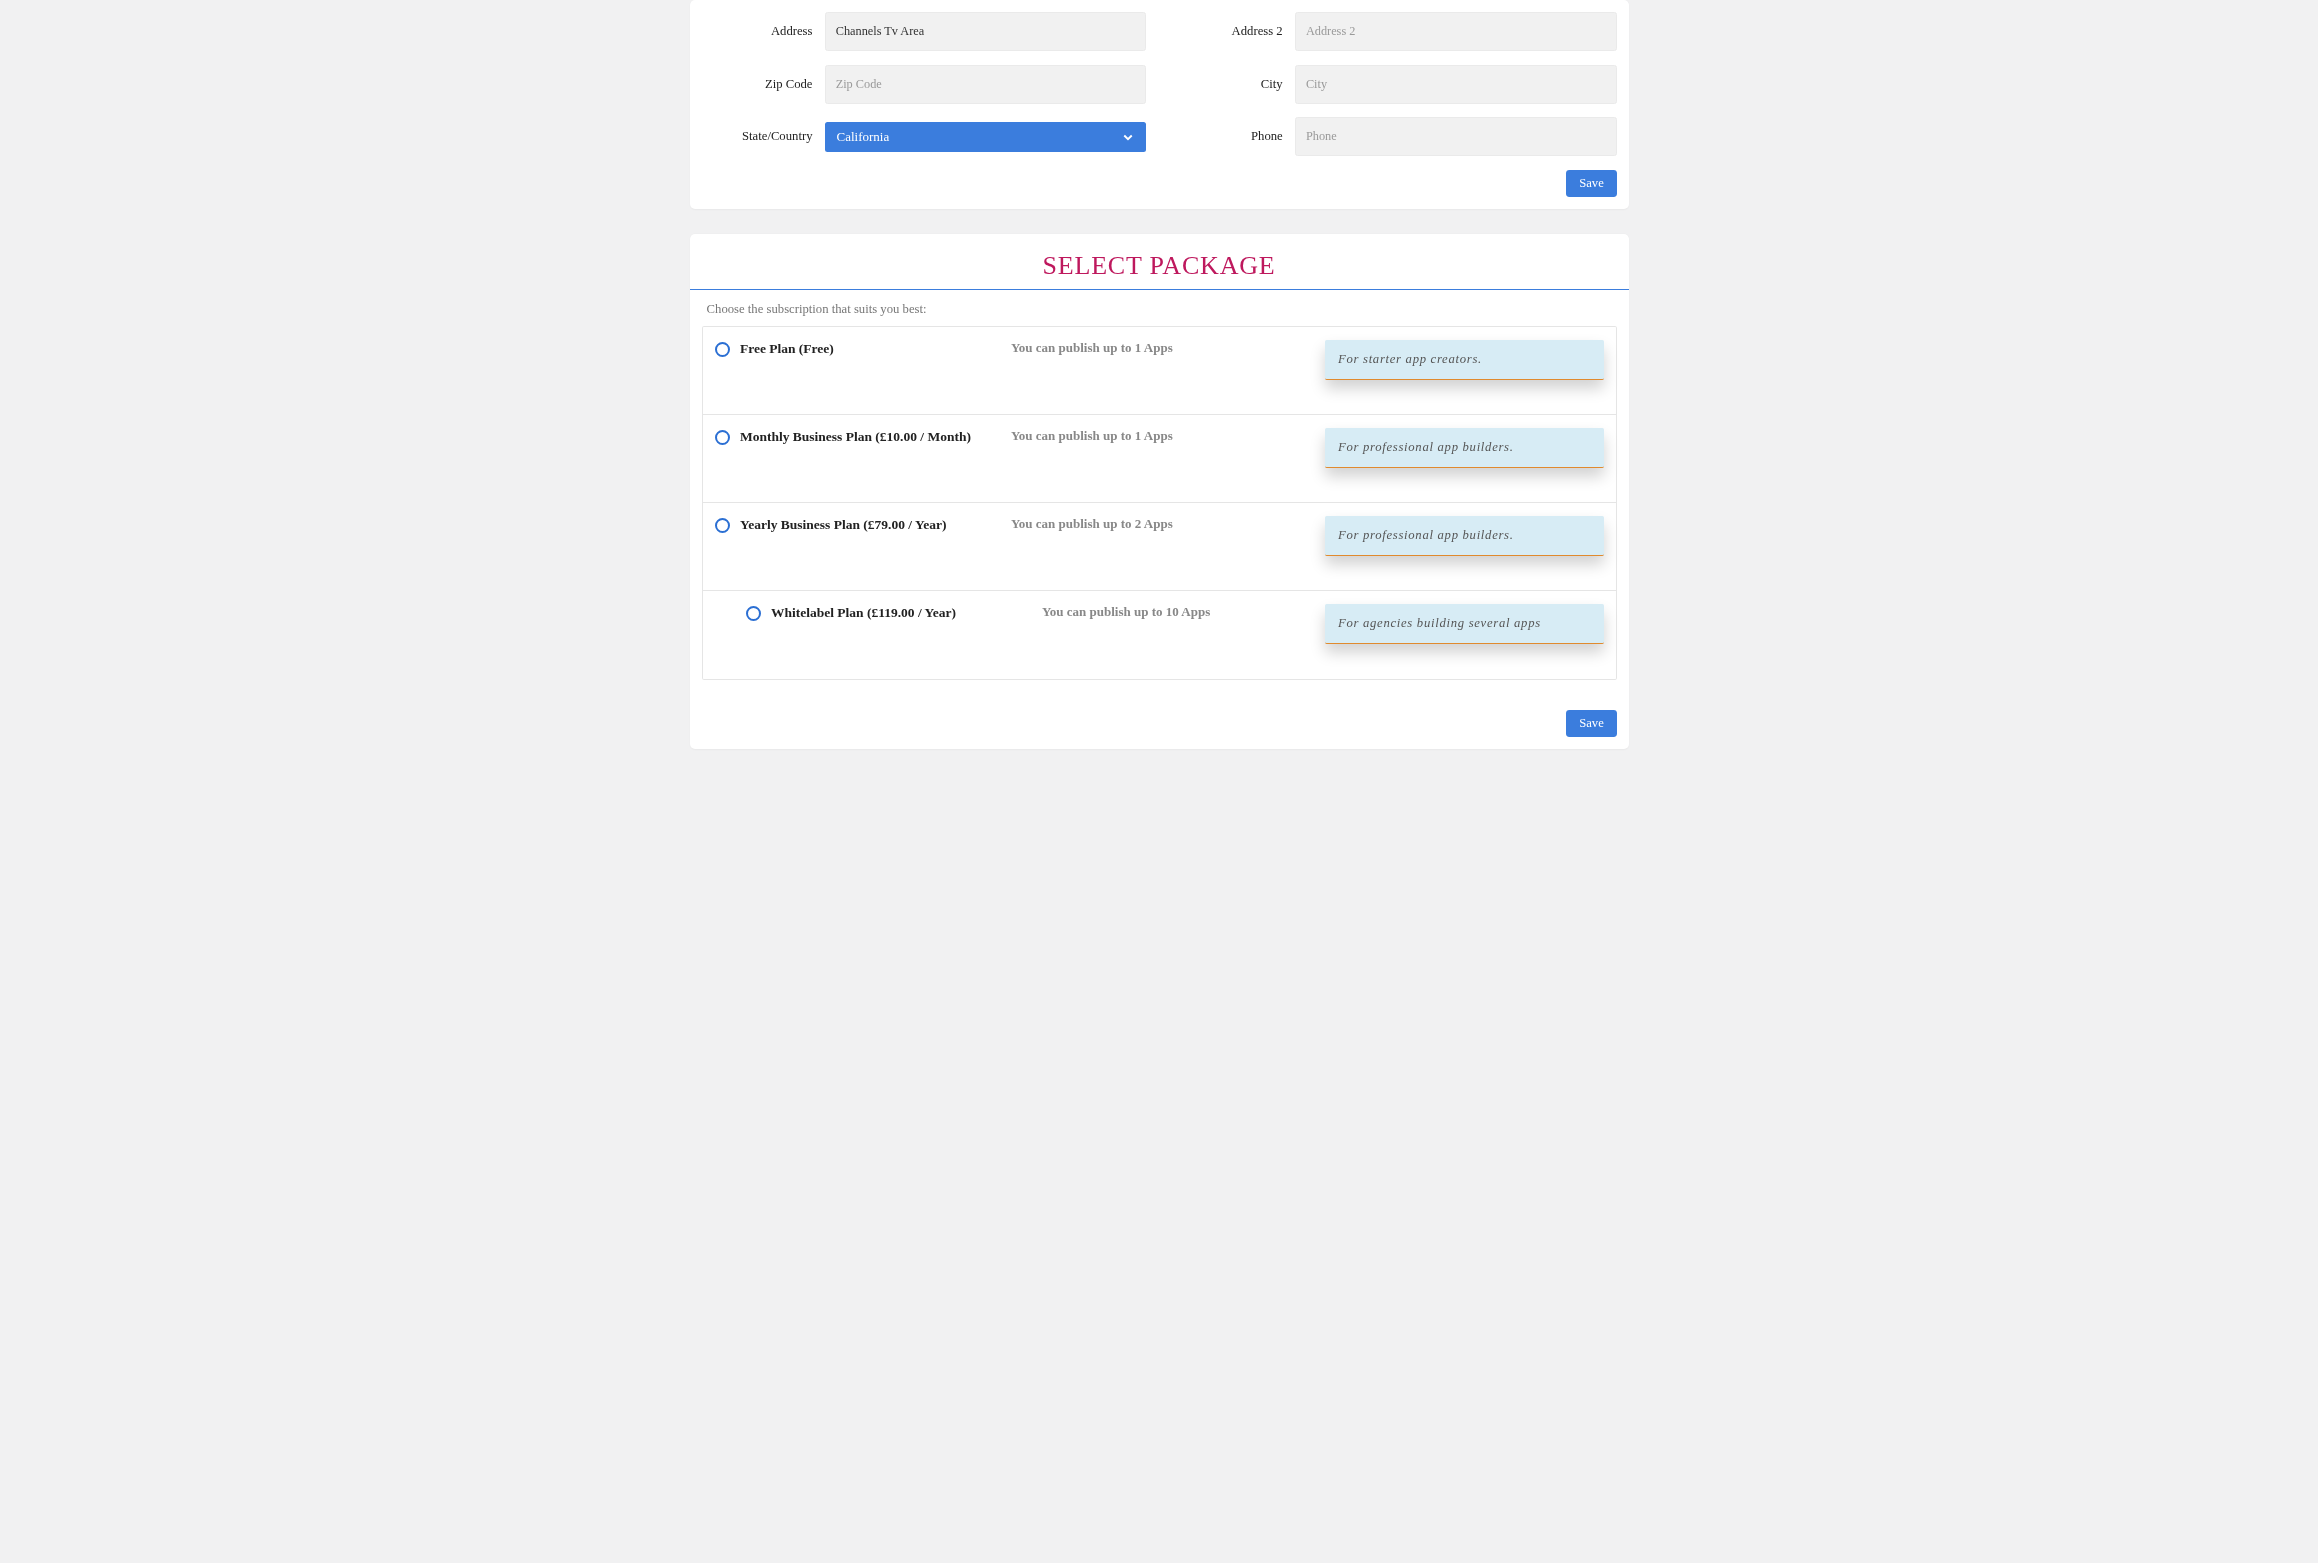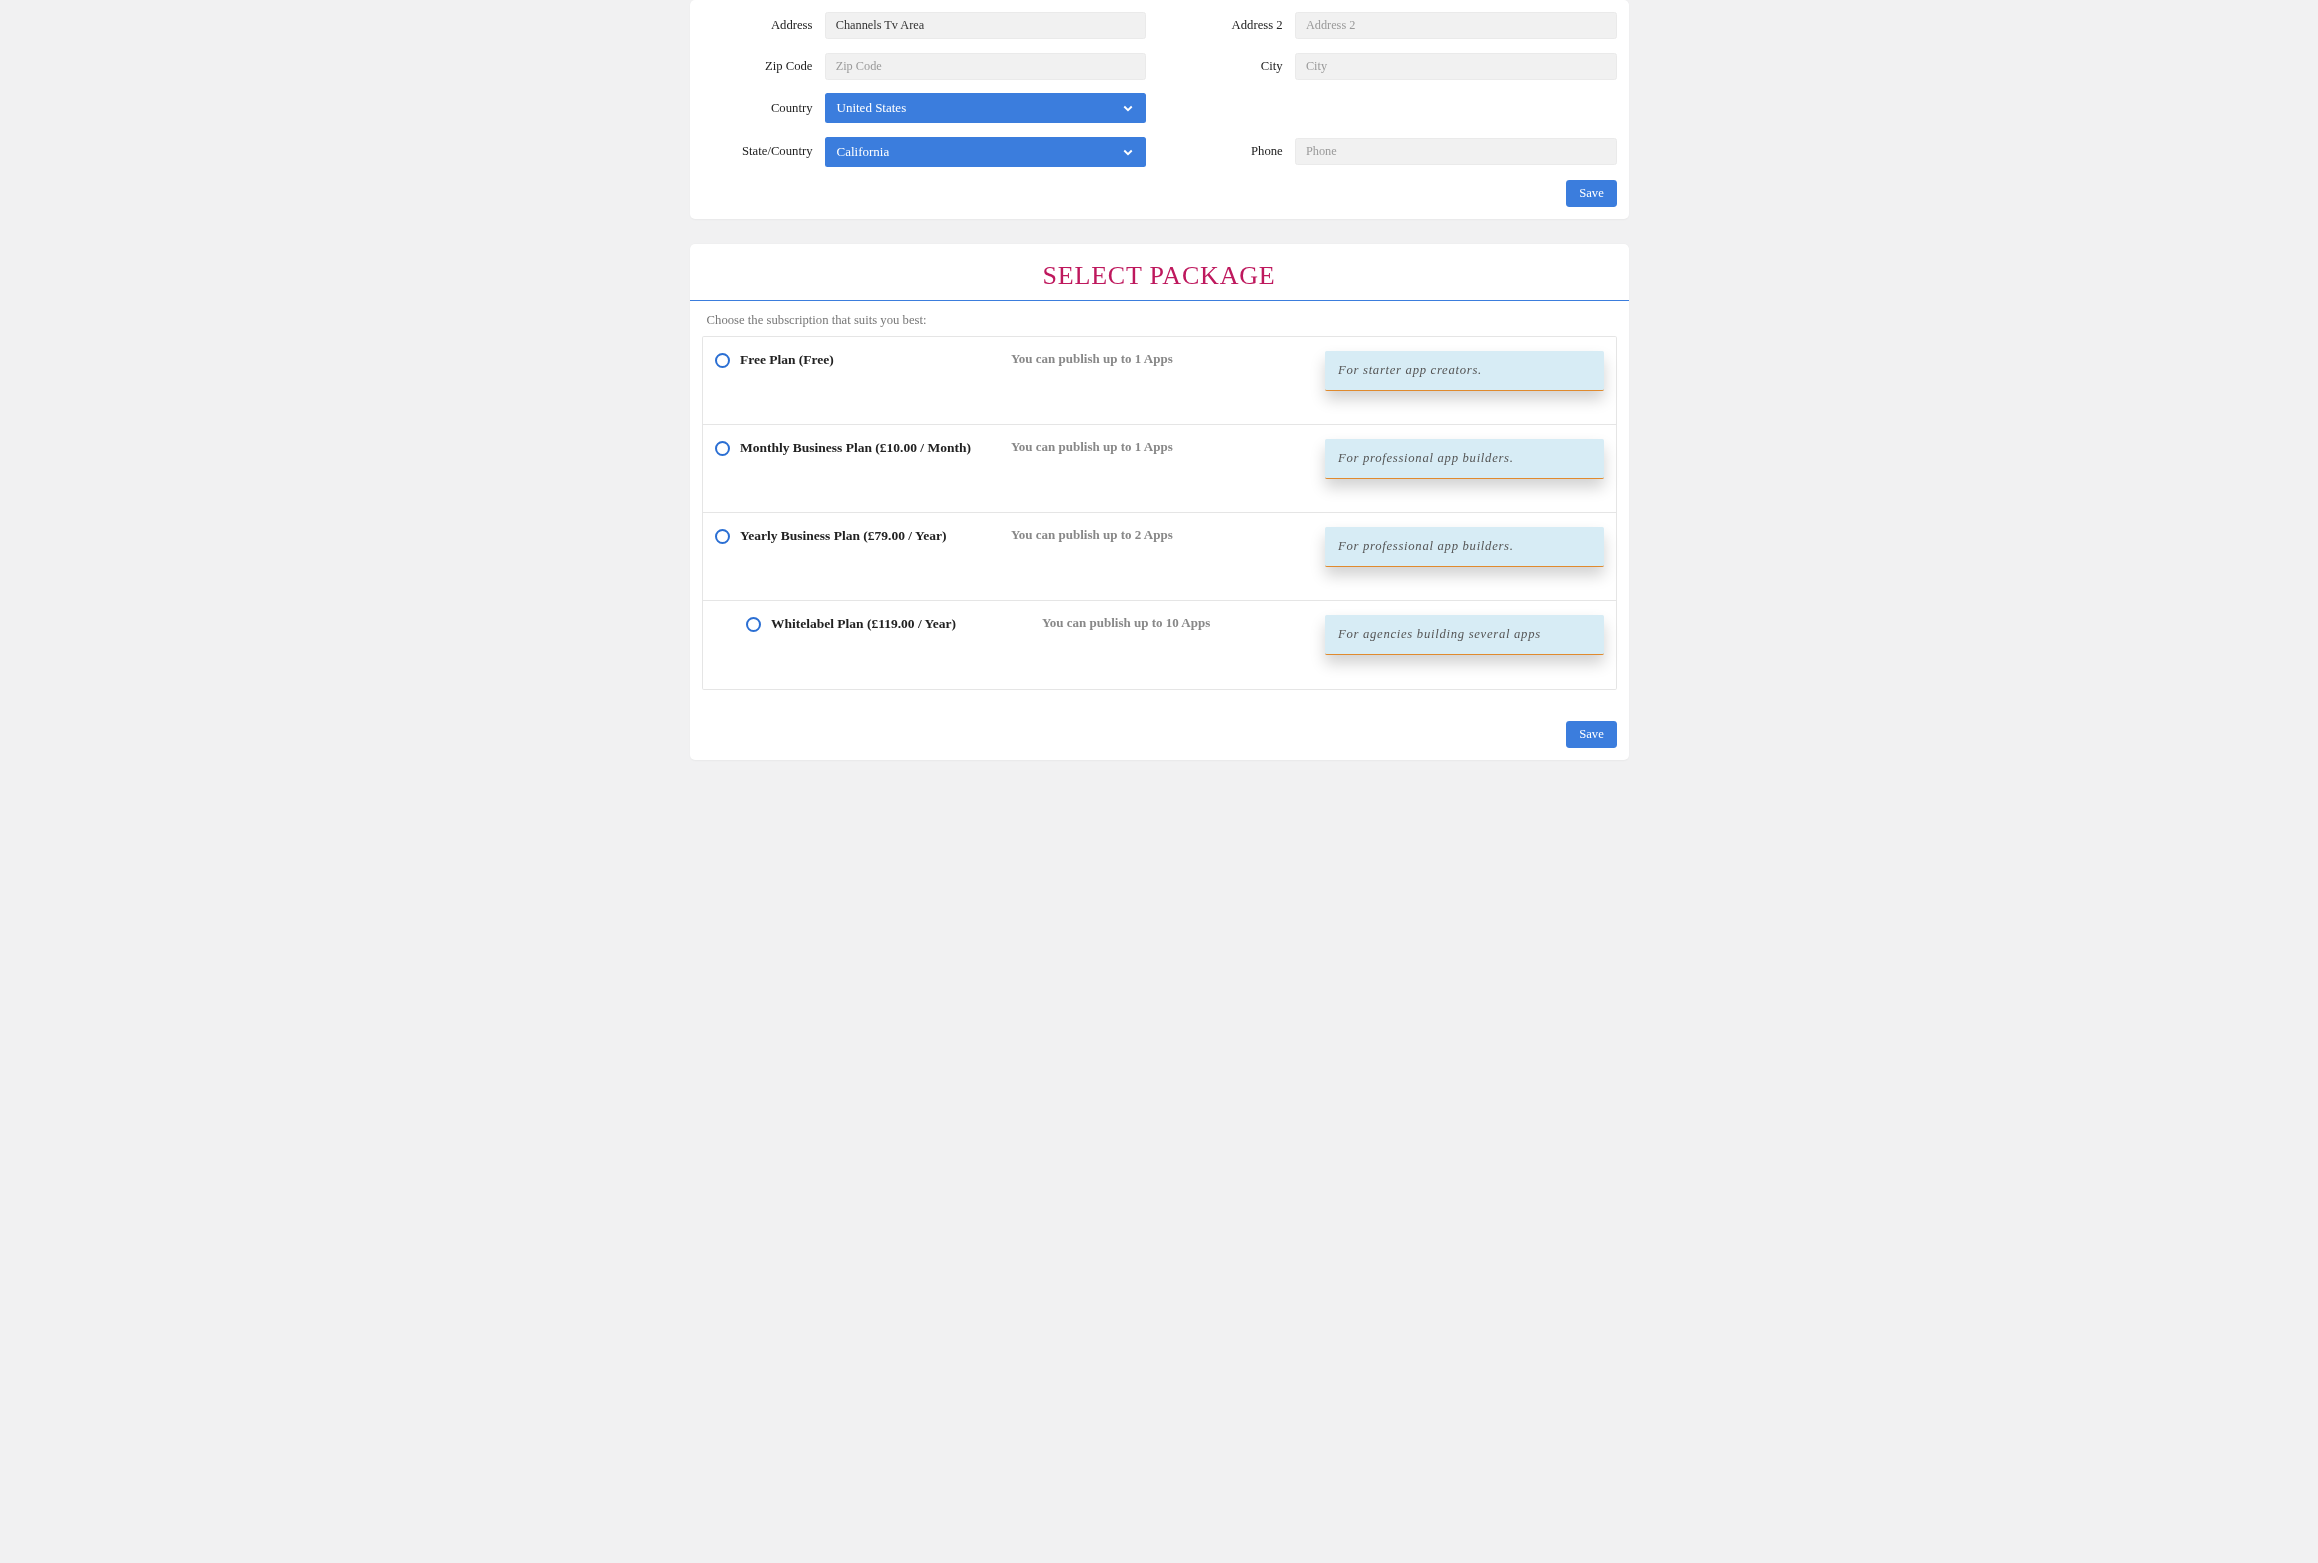--- a/index.html
+++ b/index.html
@@ -33,21 +33,21 @@
   }
   .form-label {
     width: 123px;
     text-align: right;
     padding-right: 12px;
     color: #222;
     font-size: 12.7px;
   }
   .form-control {
     flex: 1;
-    height: 27px;
+    height: 39px;
     background: #f1f1f1;
     border: 0.8px solid #eaeaea;
     border-radius: 2.5px;
     padding: 0 10.2px;
     font-family: Georgia, serif;
     font-size: 12.3px;
     color: #333;
   }
   .form-control::placeholder { color: #9a9a9a; }
   .select-wrap {
@@ -203,38 +203,20 @@
       <div class="form-col">
         <label class="form-label">Zip Code</label>
         <input class="form-control" placeholder="Zip Code" style="">
       </div>
       <div class="form-col">
         <label class="form-label">City</label>
         <input class="form-control" placeholder="City" style="">
       </div>
     </div>
 
-    <div class="form-row">
-      <div class="form-col">
-        <label class="form-label">Country</label>
-        <div class="select-wrap">
-          <div class="custom-select">
-            <span>United States</span>
-            <span class="chevron">
-              <svg viewBox="0 0 16 16">
-                  <polyline points="3,6 8,11 13,6"></polyline>
-                </svg>
-            </span>
-          </div>
-        </div>
-      </div>
-      <div class="form-col">
-        <div class="empty-right"></div>
-      </div>
-    </div>
 
     <div class="form-row">
       <div class="form-col">
         <label class="form-label">State/Country</label>
         <div class="select-wrap">
           <div class="custom-select">
             <span>California</span>
             <span class="chevron">
               <svg viewBox="0 0 16 16">
                   <polyline points="3,6 8,11 13,6"></polyline>

